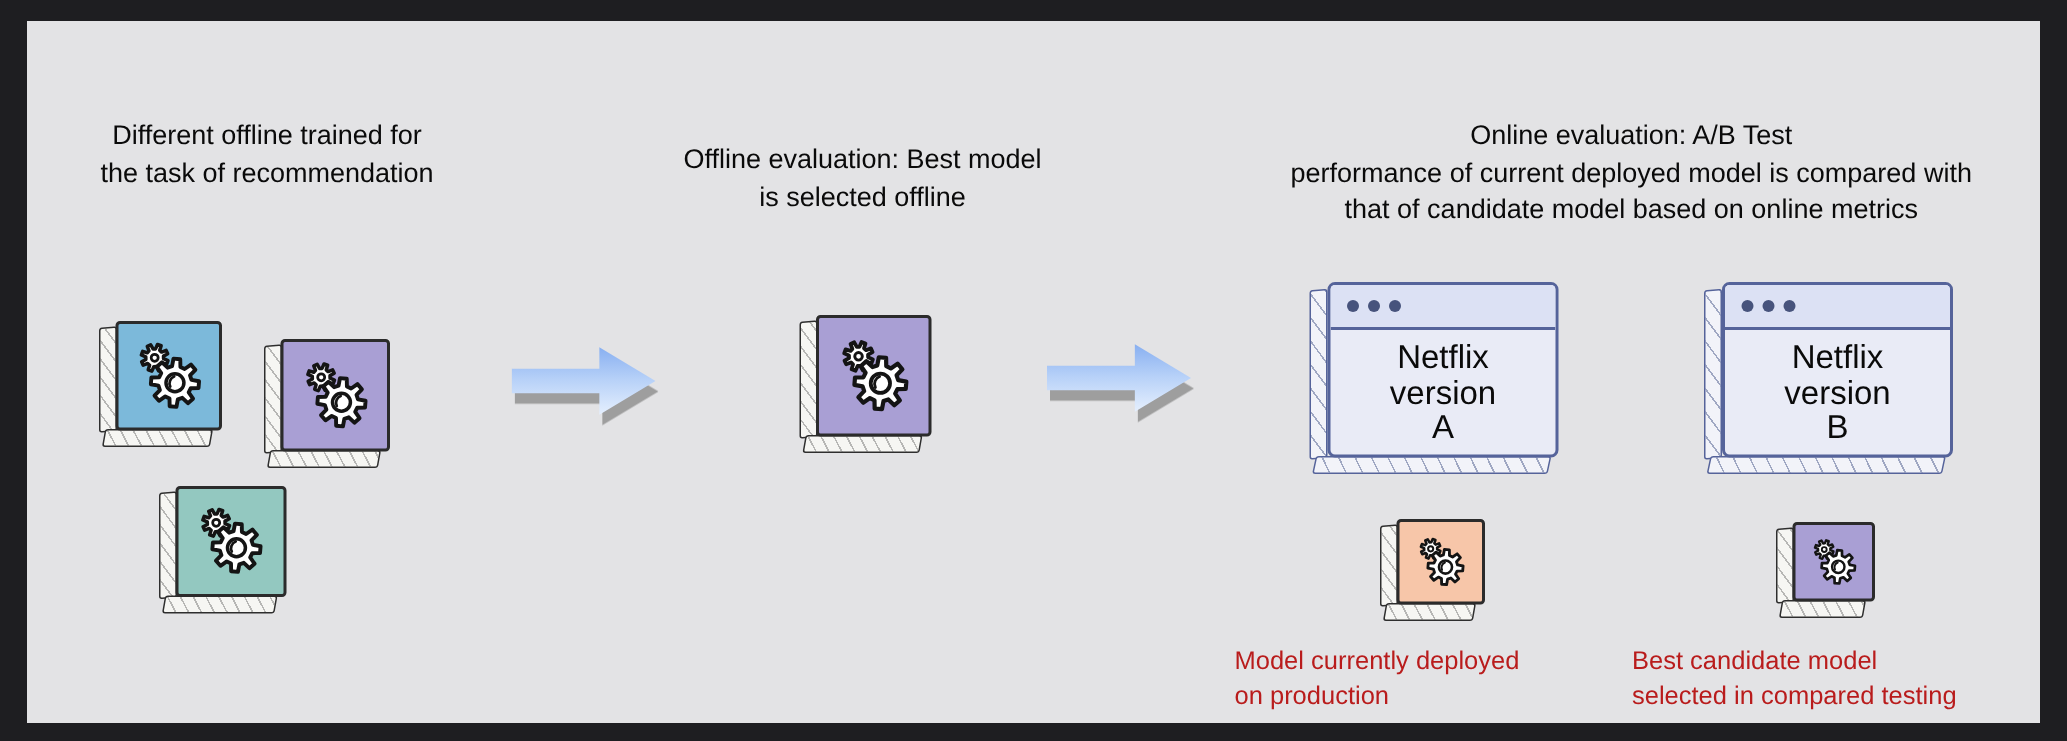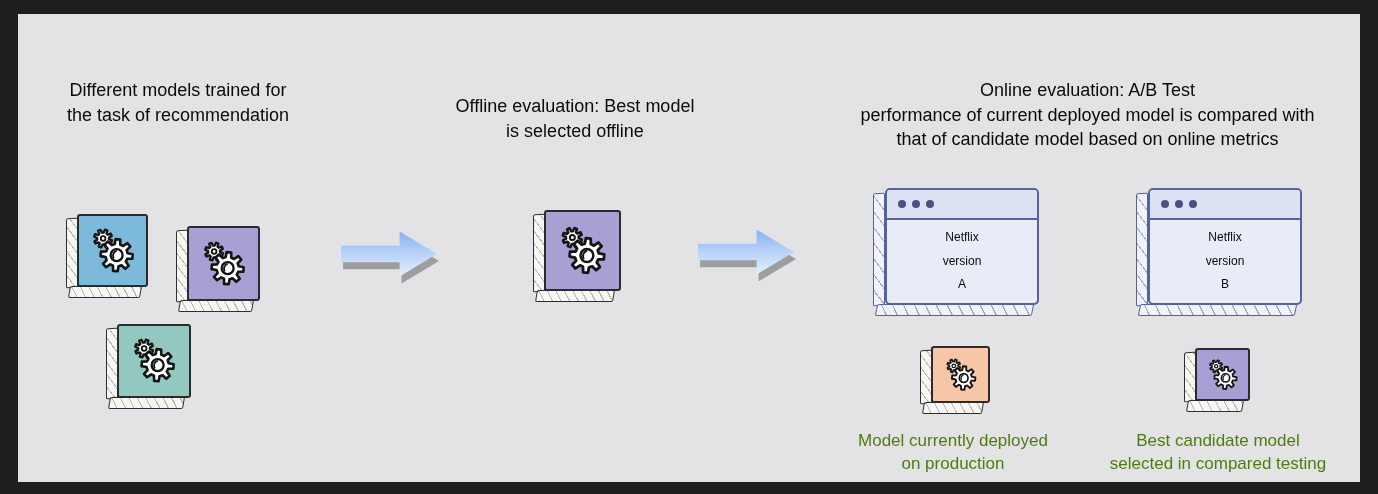--- a/index.html
+++ b/index.html
@@ -12,22 +12,22 @@
   .panel{
     position:absolute;left:18px;top:14px;right:18px;bottom:12px;
     background:#e3e3e5;
   }
   
   .heading{
     position:absolute;text-align:center;white-space:pre-line;
     font-size:18px;line-height:24.5px;color:#0a0a0a;
   }
   .caption{
-    position:absolute;text-align:center;white-space:pre-line;
-    font-size:17px;line-height:23px;color:#4d7c0f;
+    position:absolute;text-align:left;white-space:pre-line;
+    font-size:17px;line-height:23px;color:#b91c1c;
   }
   
   .model-box{position:absolute;}
   .model-box .edge{
     position:absolute;background-color:#f6f6f3;
     background-image:repeating-linear-gradient(55deg, rgba(80,80,80,0) 0 6px, rgba(80,80,80,.38) 6px 7px);
     border:1.8px solid #2e2e2e;border-radius:2px;box-sizing:border-box;
   }
   .model-box .edge-l{left:0;top:4px;width:12px;height:calc(100% - 14px);transform:skewY(-5deg);}
   .model-box .edge-b{left:3px;bottom:0;width:calc(100% - 10px);height:12px;transform:skewX(-10deg);}
@@ -57,30 +57,30 @@
     border:2px solid #55639a;border-radius:5px;box-sizing:border-box;
     background:#e9ebf6;overflow:hidden;display:flex;flex-direction:column;
   }
   .titlebar{
     height:30px;flex:0 0 auto;background:#dce1f4;border-bottom:2px solid #55639a;
     display:flex;align-items:center;padding-left:11px;gap:6px;box-sizing:border-box;
   }
   .dot{width:8px;height:8px;border-radius:50%;background:#47537c;}
   .window-title{
     flex:1;display:flex;align-items:center;justify-content:center;
-    text-align:center;white-space:pre-line;font-size:12px;line-height:23.5px;color:#0a0a0a;
+    text-align:center;white-space:pre-line;font-size:22px;line-height:23.5px;color:#0a0a0a;
   }
   .gear-svg{display:block;}
 </style>
 </head>
 <body>
 
 <div class="panel">
 
-  <div class="heading" style="left:10px;top:64px;width:300px;">Different models trained for
+  <div class="heading" style="left:10px;top:64px;width:300px;">Different offline trained for
 the task of recommendation</div>
 
   <div class="model-box" style="left:48px;top:200px;width:82px;height:84px;">
     <div class="edge edge-l"></div>
     <div class="edge edge-b"></div>
     <div class="face" style="background: rgb(124, 185, 218);">
       <svg class="gear-svg" width="52" height="52" viewBox="0 0 100 100">
           <path d="M42.4,27.1L48.1,29.6L46.4,34.3L40.5,32.5L38.3,34.9L40.5,40.7L36.1,42.7L33.1,37.3L29.9,37.4L27.4,43.1L22.7,41.4L24.5,35.5L22.1,33.3L16.3,35.5L14.3,31.1L19.7,28.1L19.6,24.9L13.9,22.4L15.6,17.7L21.5,19.5L23.7,17.1L21.5,11.3L25.9,9.3L28.9,14.7L32.1,14.6L34.6,8.9L39.3,10.6L37.5,16.5L39.9,18.7L45.7,16.5L47.7,20.9L42.3,23.9Z" fill="#fff" stroke="#141414" stroke-width="4.5" stroke-linejoin="round"></path>
           <circle cx="31" cy="26" r="4.5" fill="#fff" stroke="#141414" stroke-width="3.5"></circle>
           <path d="M78.2,54.3L87.9,56.1L87.2,64.8L77.3,65.0L74.6,70.4L80.2,78.5L73.6,84.2L66.4,77.3L60.7,79.2L58.9,88.9L50.2,88.2L50.0,78.3L44.6,75.6L36.5,81.2L30.8,74.6L37.7,67.4L35.8,61.7L26.1,59.9L26.8,51.2L36.7,51.0L39.4,45.6L33.8,37.5L40.4,31.8L47.6,38.7L53.3,36.8L55.1,27.1L63.8,27.8L64.0,37.7L69.4,40.4L77.5,34.8L83.2,41.4L76.3,48.6Z" fill="#fff" stroke="#141414" stroke-width="5" stroke-linejoin="round"></path>

